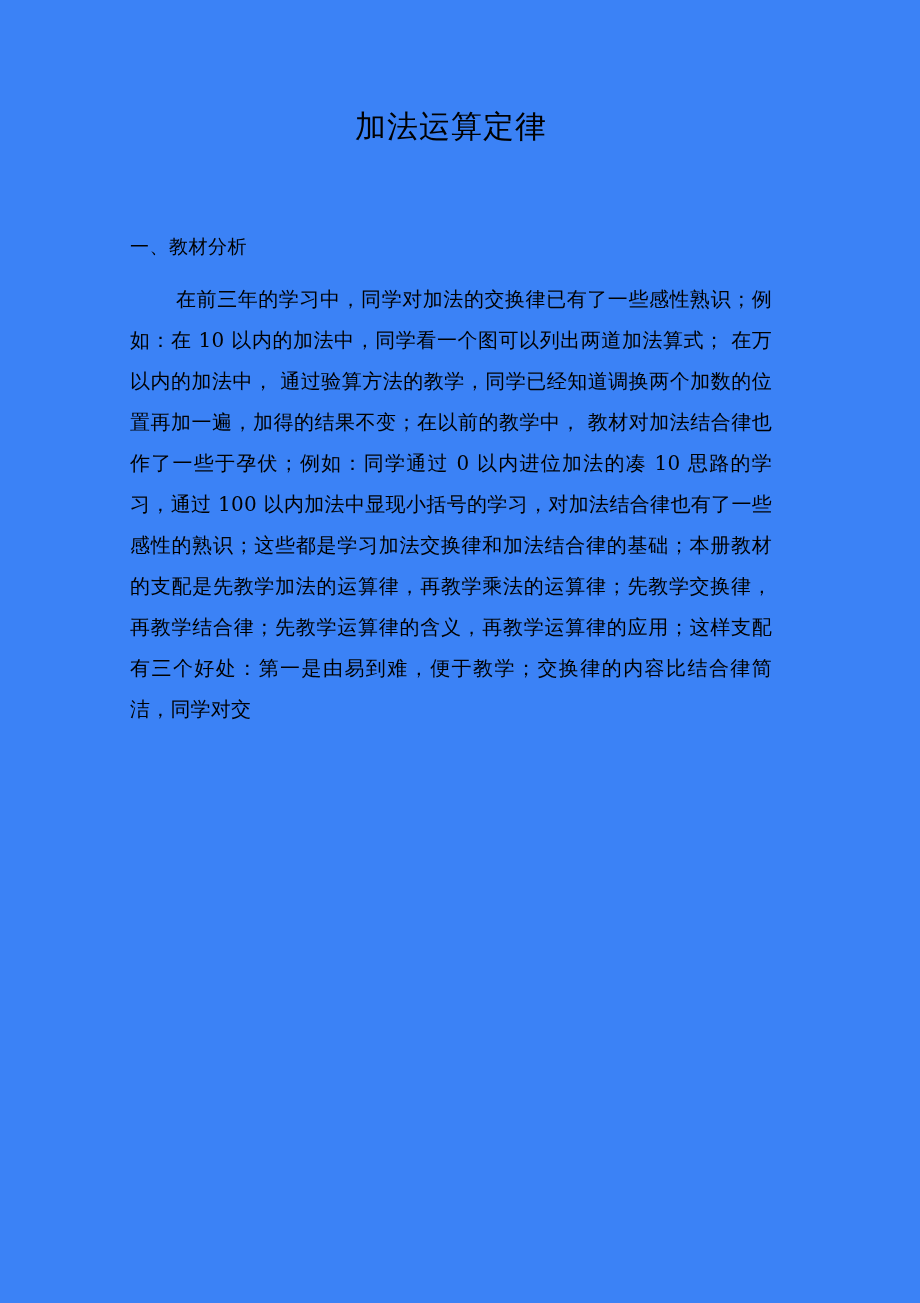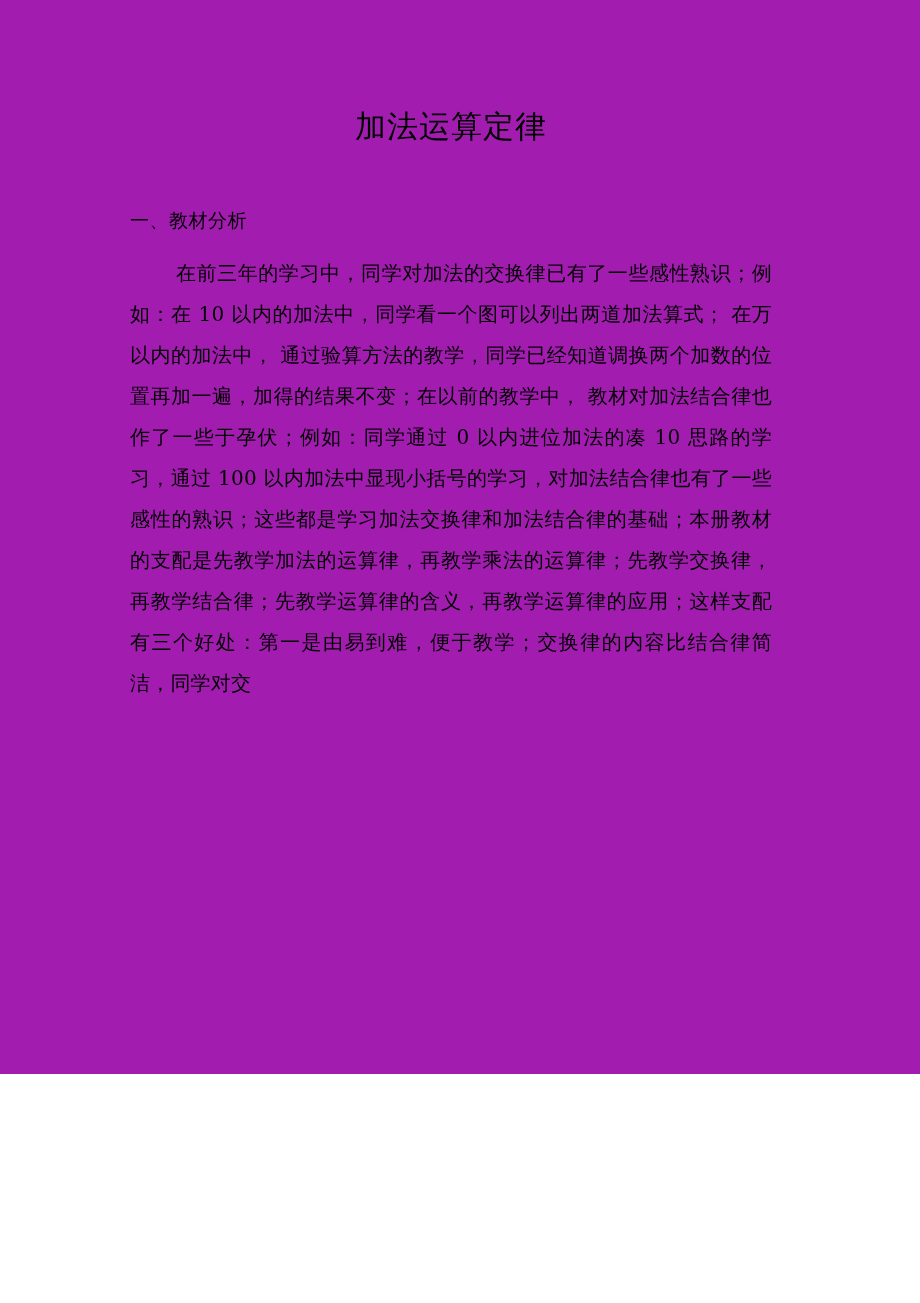--- a/index.html
+++ b/index.html
@@ -10,38 +10,38 @@
   body {
     width: 920px;
     height: 1303px;
     font-family: "DejaVu Serif", "Liberation Serif", serif;
     color: #000000;
     overflow: hidden;
   }
   .page {
     position: relative;
     width: 920px;
-    height: 1074px;
+    height: 1303px;
     box-sizing: border-box;
     padding: 0;
-    background: #a21caf;
+    background: #3b82f6;
   }
   .doc-title {
     text-align: center;
     font-size: 31px;
     font-family: "DejaVu Sans", "Liberation Sans", sans-serif;
     font-weight: normal;
     letter-spacing: 1px;
     margin: 0;
     padding-top: 108px;
     padding-right: 18px;
     line-height: 1.2;
   }
   .body-block {
-    margin-top: 62px;
+    margin-top: 88px;
     padding-left: 130px;
     padding-right: 148px;
   }
   .section-heading {
     font-size: 19px;
     line-height: 1.45;
     margin: 0 0 12px 0;
     letter-spacing: 0.5px;
   }
   p.para {

